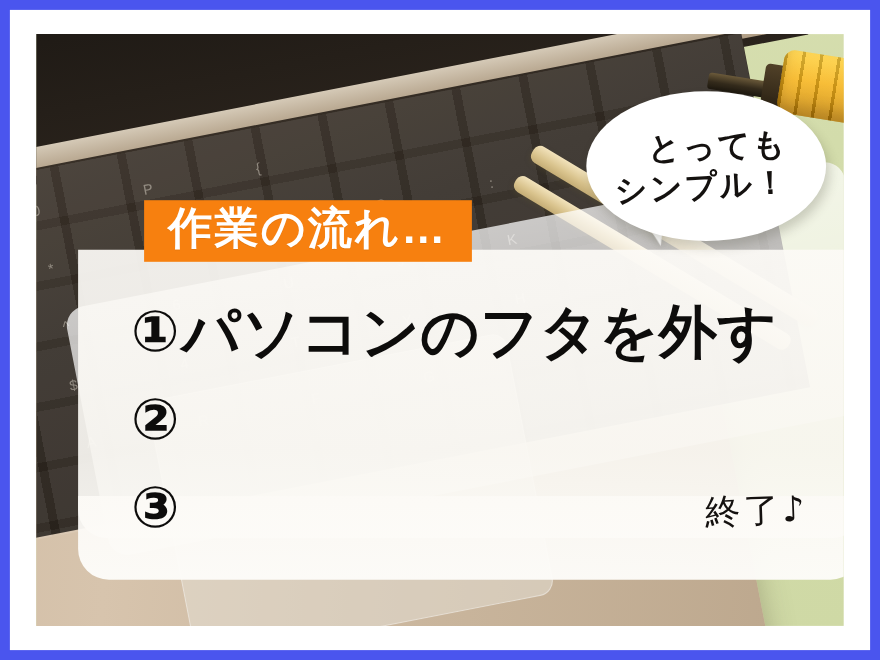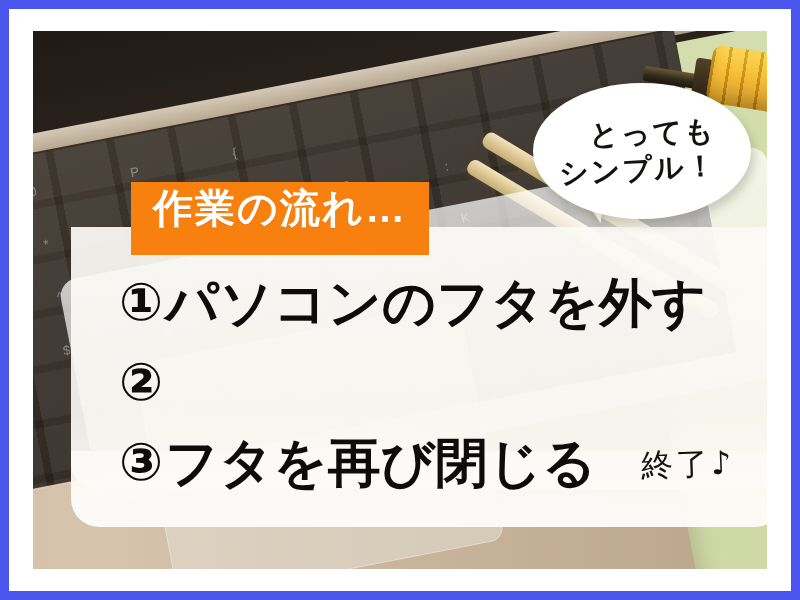--- a/index.html
+++ b/index.html
@@ -139,21 +139,21 @@
   }
   .panel-bottom{
     position:absolute;left:38px;top:420px;width:712px;height:76px;
     background:linear-gradient(180deg,rgba(252,250,246,.95),rgba(253,252,249,.97));
     border-radius:0 0 28px 28px;
   }
 
   
   #banner{
     position:absolute;left:98px;top:151px;
-    padding:5px 22px 26px 22px;
+    padding:5px 22px 9px 22px;
     background:#f7800f;
     z-index:6;
   }
   #banner .banner-text{
     display:block;
     font-size:40px;font-weight:700;color:#ffffff;
     letter-spacing:2px;line-height:1.05;
     white-space:nowrap;
     text-shadow:0 1px 0 rgba(0,0,0,.07);
   }
@@ -264,21 +264,20 @@
       <div id="steps">
         <div class="step">
           <span class="step-num">①</span>
           <span class="step-label">パソコンのフタを外す</span>
         </div>
         <div class="step">
           <span class="step-num">②</span>
         </div>
         <div class="step">
           <span class="step-num">③</span>
-          <span class="step-label">フタを再び閉じる</span>
         </div>
       </div>
 
       <div id="end-note">終了♪</div>
 
     </div>
   </div>
 </div>
 
 </body></html>

